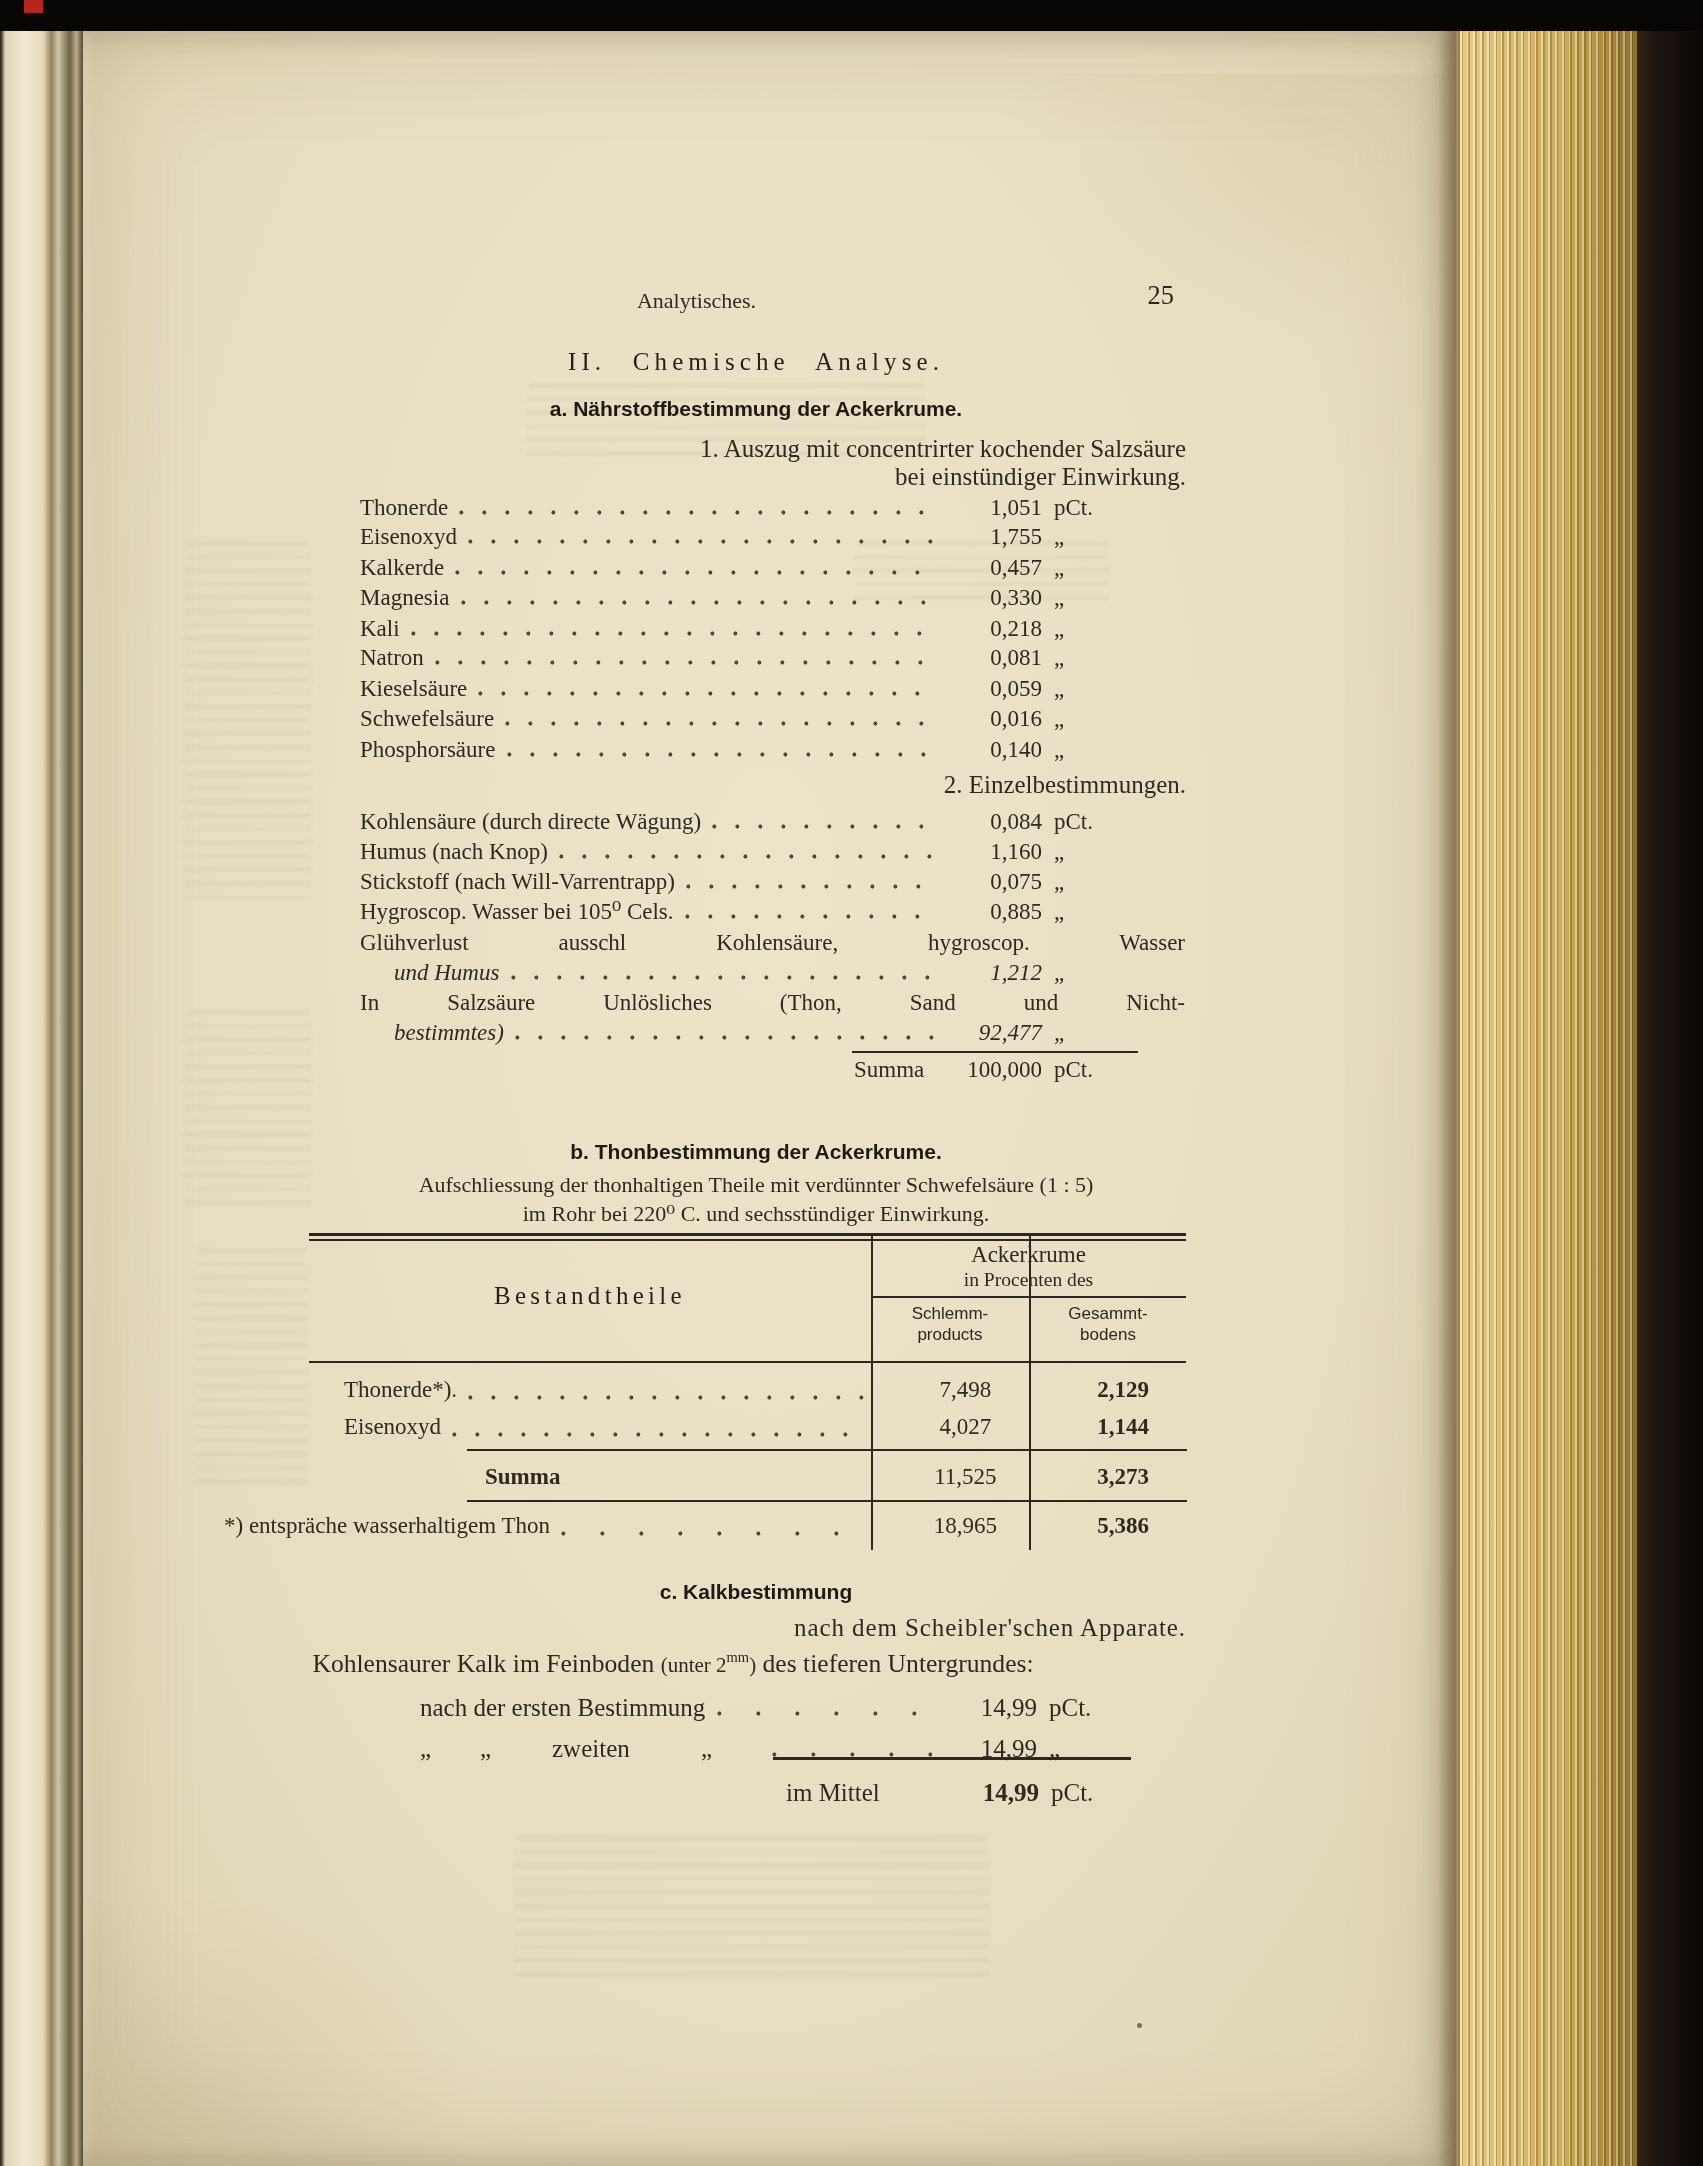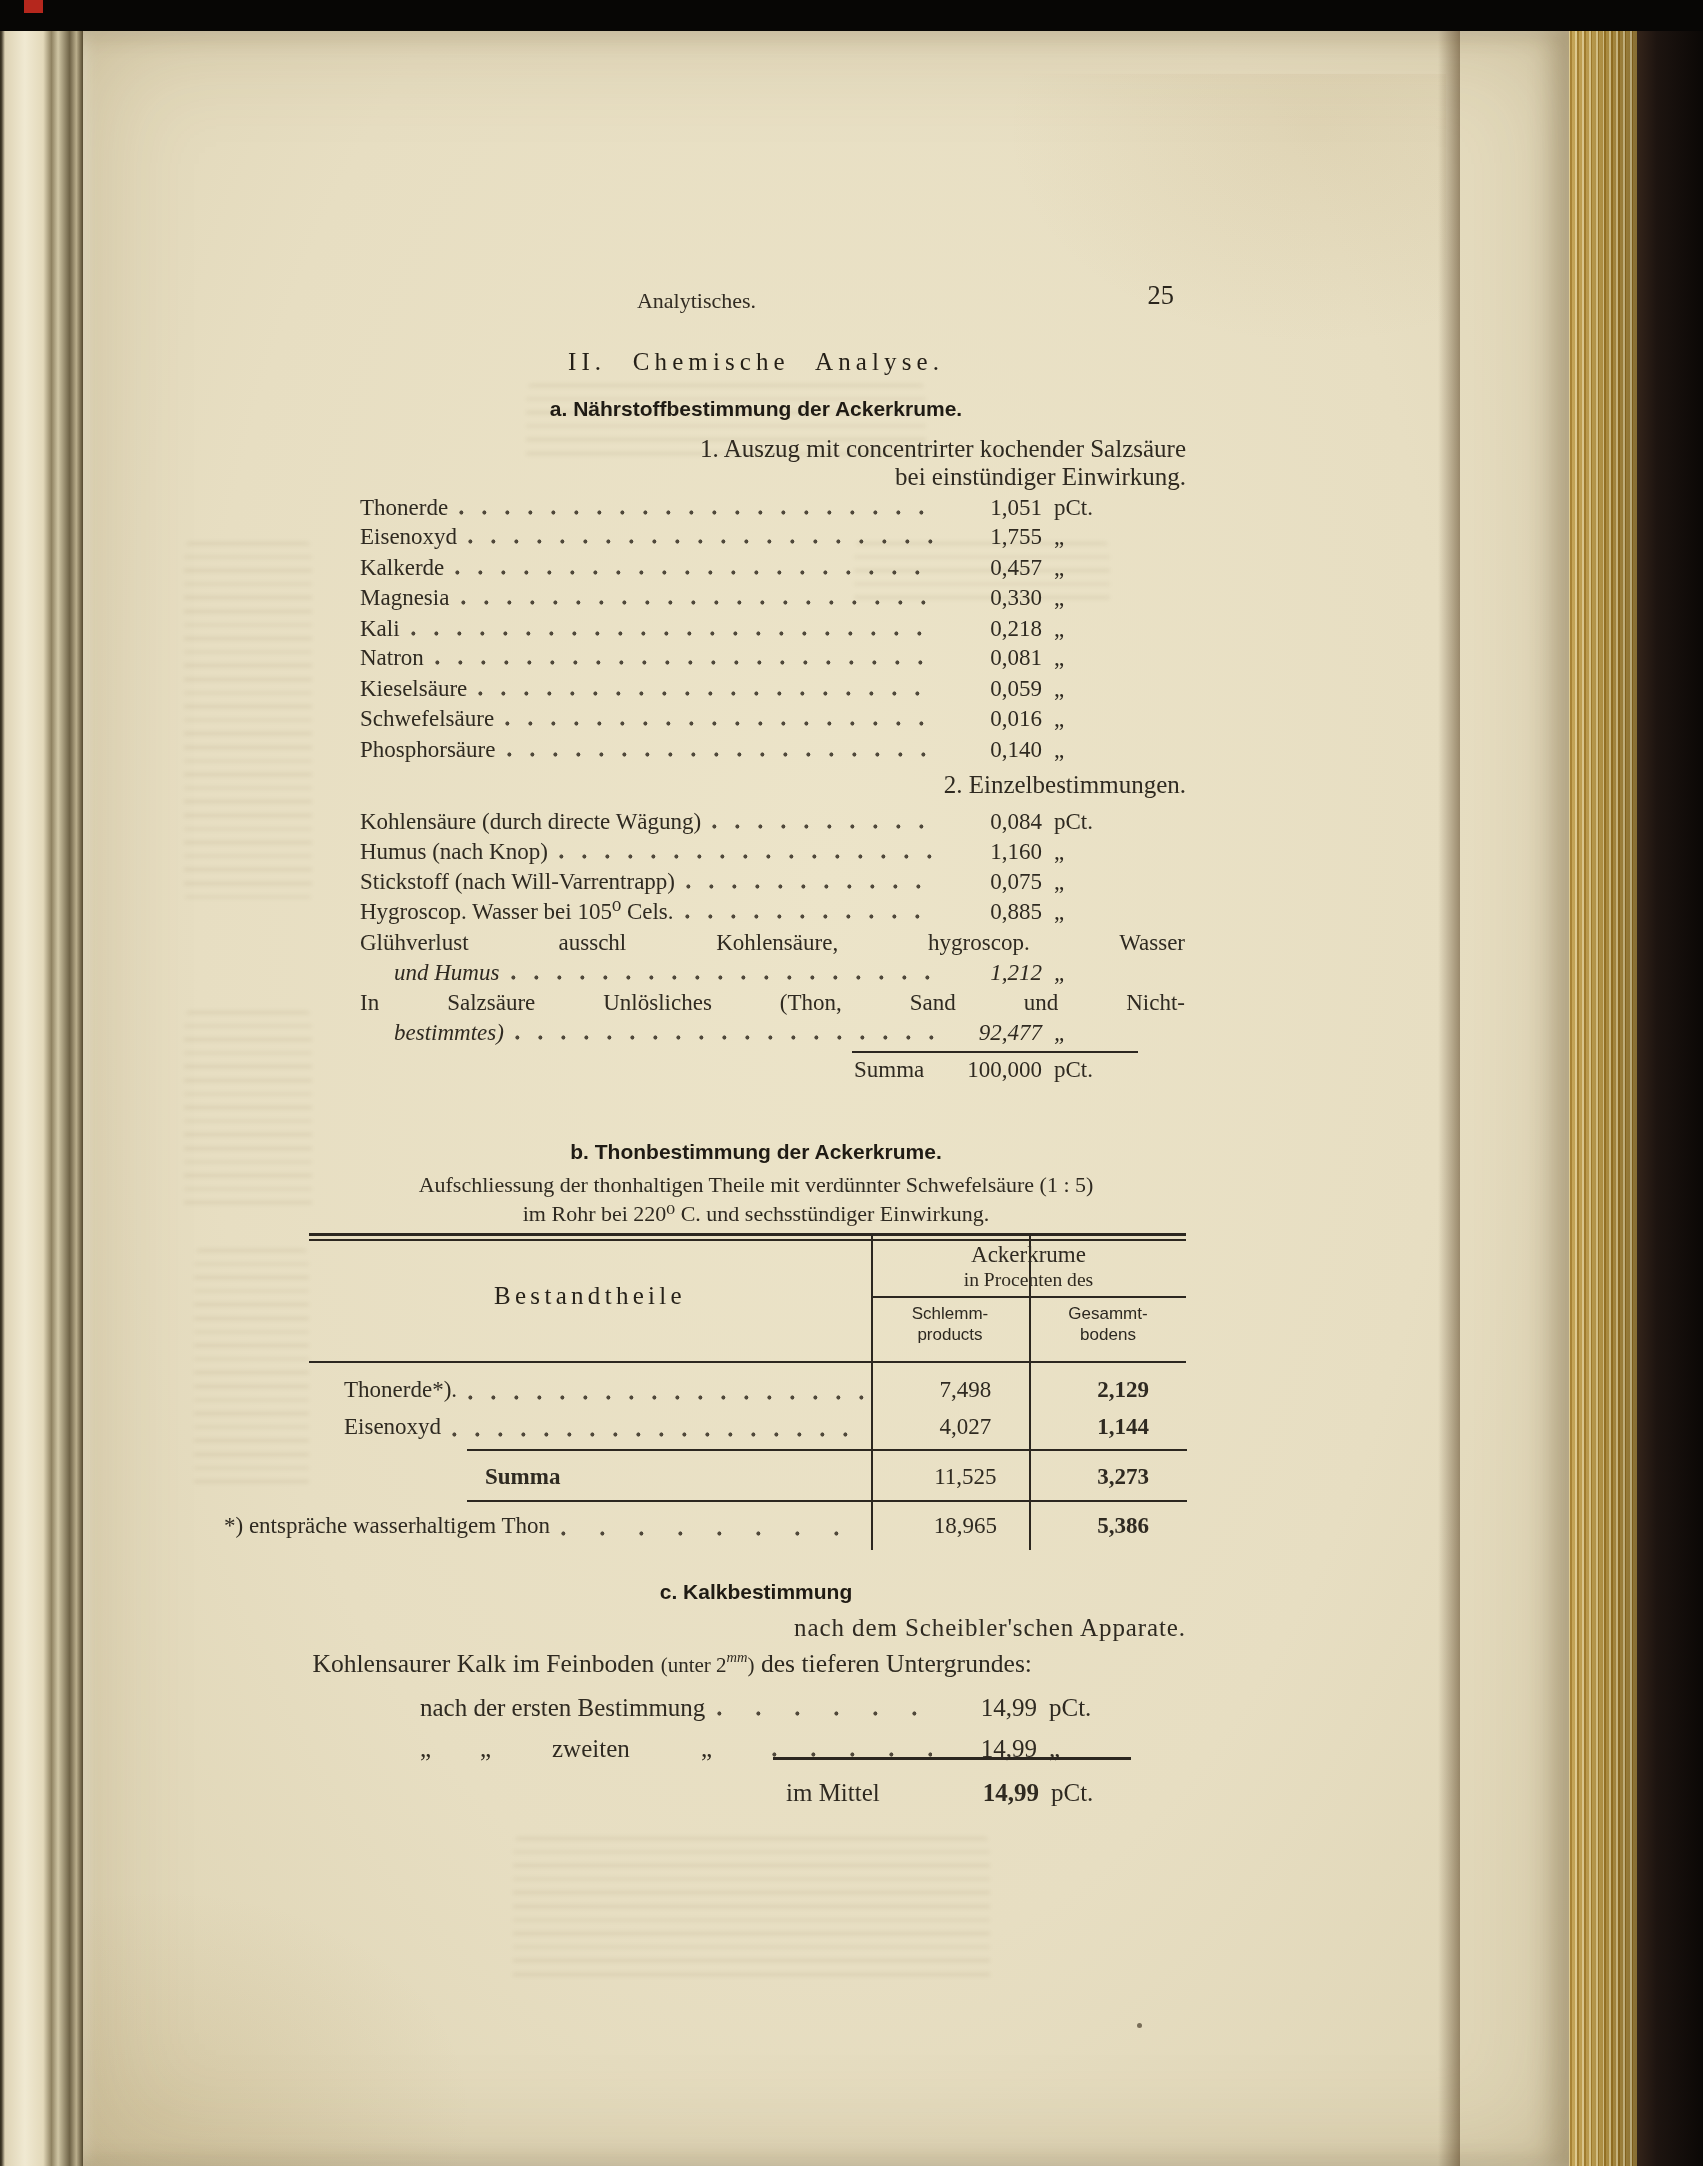--- a/index.html
+++ b/index.html
@@ -14,21 +14,21 @@
       #e3d9ba 52%,#8f8261 62%,#cfc5a4 70%,#6e6246 84%,#baae8c 92%,#55492f 100%);}
   .edges{position:absolute;left:1453px;top:25.6px;width:184px;height:2141px;z-index:2;
     background:
       repeating-linear-gradient(90deg, rgba(255,244,200,.55) 0 1.7px, rgba(150,110,30,.5) 1.7px 3.4px, rgba(222,190,110,.35) 3.4px 6.8px),
       linear-gradient(90deg,#e6d49b 0%,#d8bf7c 30%,#c2a254 60%,#8a6c25 85%,#5c4514 100%);}
   .cover{position:absolute;left:1637px;top:0;width:66px;height:2166px;z-index:3;
     background:linear-gradient(90deg,#34241a 0%,#1d1410 30%,#0b0806 100%);}
   .gutter-shadow{position:absolute;left:1438px;top:25.6px;width:22px;height:2141px;z-index:4;
     background:linear-gradient(90deg,rgba(60,35,5,0),rgba(60,35,5,.45));}
 
-  .page{position:absolute;left:83px;top:31px;width:1486px;height:2135px;z-index:3;
+  .page{position:absolute;left:83px;top:31px;width:1373px;height:2135px;z-index:3;
     background:radial-gradient(ellipse at 50% 40%, #ece4c9 0%, #e7dec2 60%, #ddd3b3 100%);
     box-shadow:inset -15.3px 0 25.6px rgba(70,45,10,.28), inset 5.1px 0 12px rgba(255,255,245,.45);}
   .vignette{position:absolute;inset:0;box-shadow:inset 0 0 111px rgba(110,80,30,.22);pointer-events:none;z-index:2;}
   .stain{position:absolute;pointer-events:none;z-index:0;}
   .stain.s1{left:0;top:1857px;width:392px;height:279px;background:radial-gradient(ellipse at 20% 80%, rgba(150,120,60,.14), transparent 70%);}
   .stain.s2{left:920px;top:43px;width:443px;height:273px;background:radial-gradient(ellipse at 70% 20%, rgba(160,130,70,.10), transparent 70%);}
   .bleed{position:absolute;z-index:0;border-radius:6.8px;filter:blur(1.9px);opacity:.42;
     background:repeating-linear-gradient(180deg, rgba(128,110,72,.30) 0 2.6px, rgba(128,110,72,0) 2.6px 13.6px);}
   .speck{position:absolute;width:5.1px;height:5.1px;border-radius:50%;background:#4a3e2c;opacity:.7;z-index:1;}
 
@@ -73,21 +73,21 @@
   .tlbl{width:562px;display:flex;align-items:baseline;padding-left:19px;box-sizing:border-box;}
   .tlbl .lead{margin-right:20.4px;}
   .tlbl-sum{width:562px;padding-left:160px;box-sizing:border-box;font-weight:700;}
   .tlbl-f{width:663px;margin-left:-101px;display:flex;align-items:baseline;}
   .tlbl-f .lead{margin-right:20.4px;}
   .tv{width:158px;text-align:center;white-space:nowrap;}
 
   
   .c-intro{position:absolute;left:-13.6px;top:1618px;width:888px;font-size:25.6px;white-space:nowrap;}
   .c-intro .small{font-size:21px;}
-  .c-intro sup{font-size:14.5px;font-style:italic;}
+  .c-intro sup{font-size:14.5px;}
   .crow{position:absolute;display:flex;align-items:baseline;font-size:25px;line-height:31px;}
   .crow .val{width:95px;}
   .crow .unit{width:64px;}
   .q{display:inline-block;}
 </style>
 </head>
 <body>
 
 <div class="stage">
 

